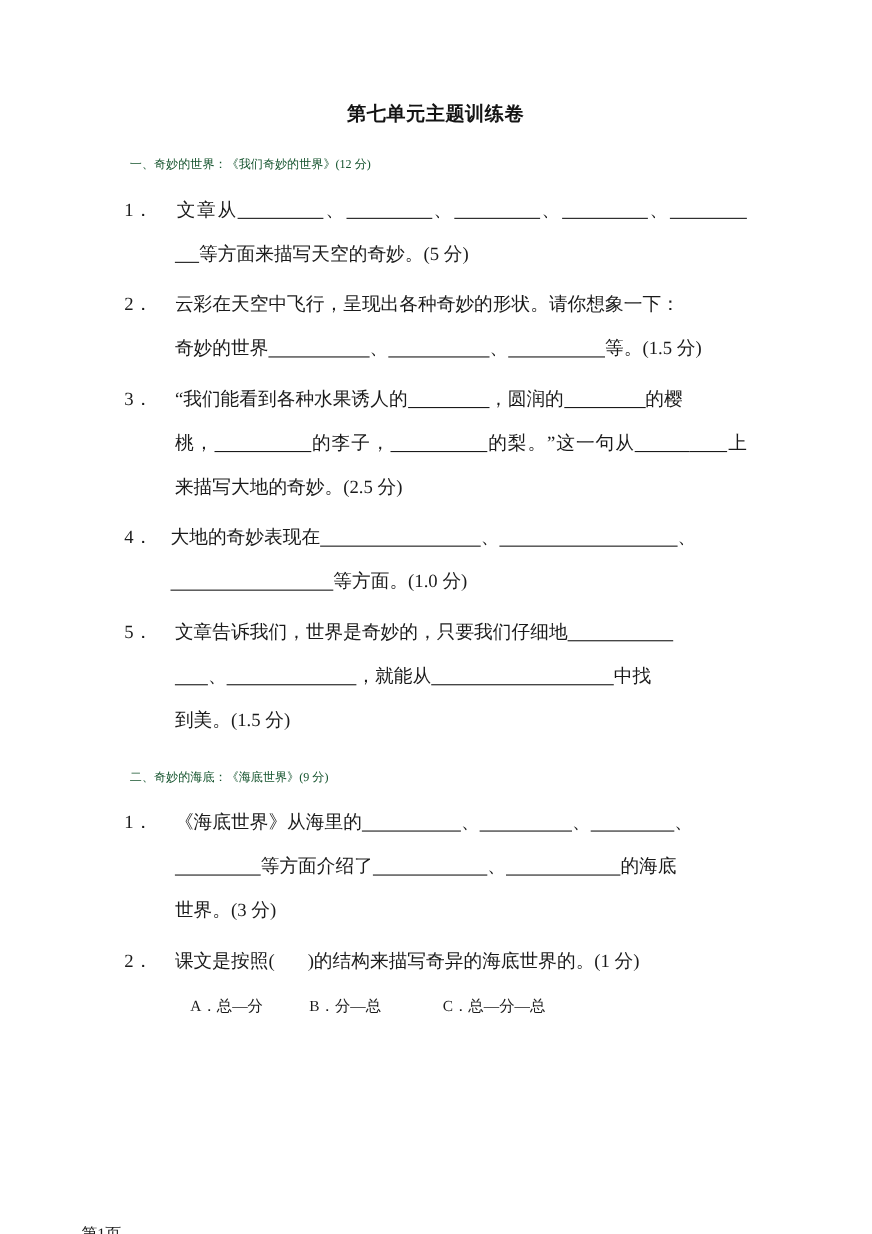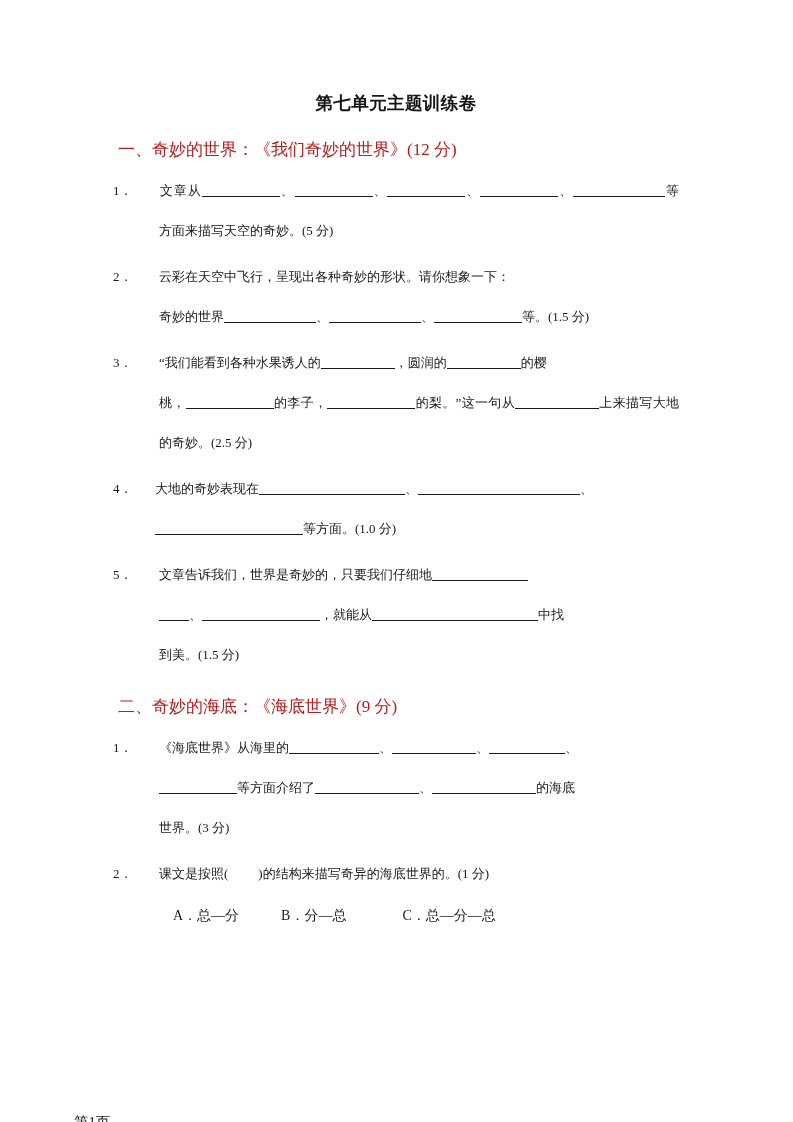--- a/index.html
+++ b/index.html
@@ -40,30 +40,30 @@
     color: #141414;
   }
   .doc-subtitle {
     font-size: 16.5px;
     text-align: center;
     line-height: 30px;
     margin: 14px 0 0 0;
     color: #1a1a1a;
   }
   .section-heading {
-    font-size: 17px;
+    font-size: 11px;
     line-height: 30px;
     margin: 17px 0 0 5px;
-    color: #b91c1c;
+    color: #14532d;
     white-space: nowrap;
   }
 
   
   .q {
-    font-size: 13px;
+    font-size: 17px;
     line-height: 40px;
     margin-top: 6px;
     padding-left: 46px;
     text-indent: -46px;
     color: #1a1a1a;
     text-align: justify;
     text-justify: inter-character;
   }
   .q.tight { padding-left: 42px; text-indent: -42px; }
   .q .num {

